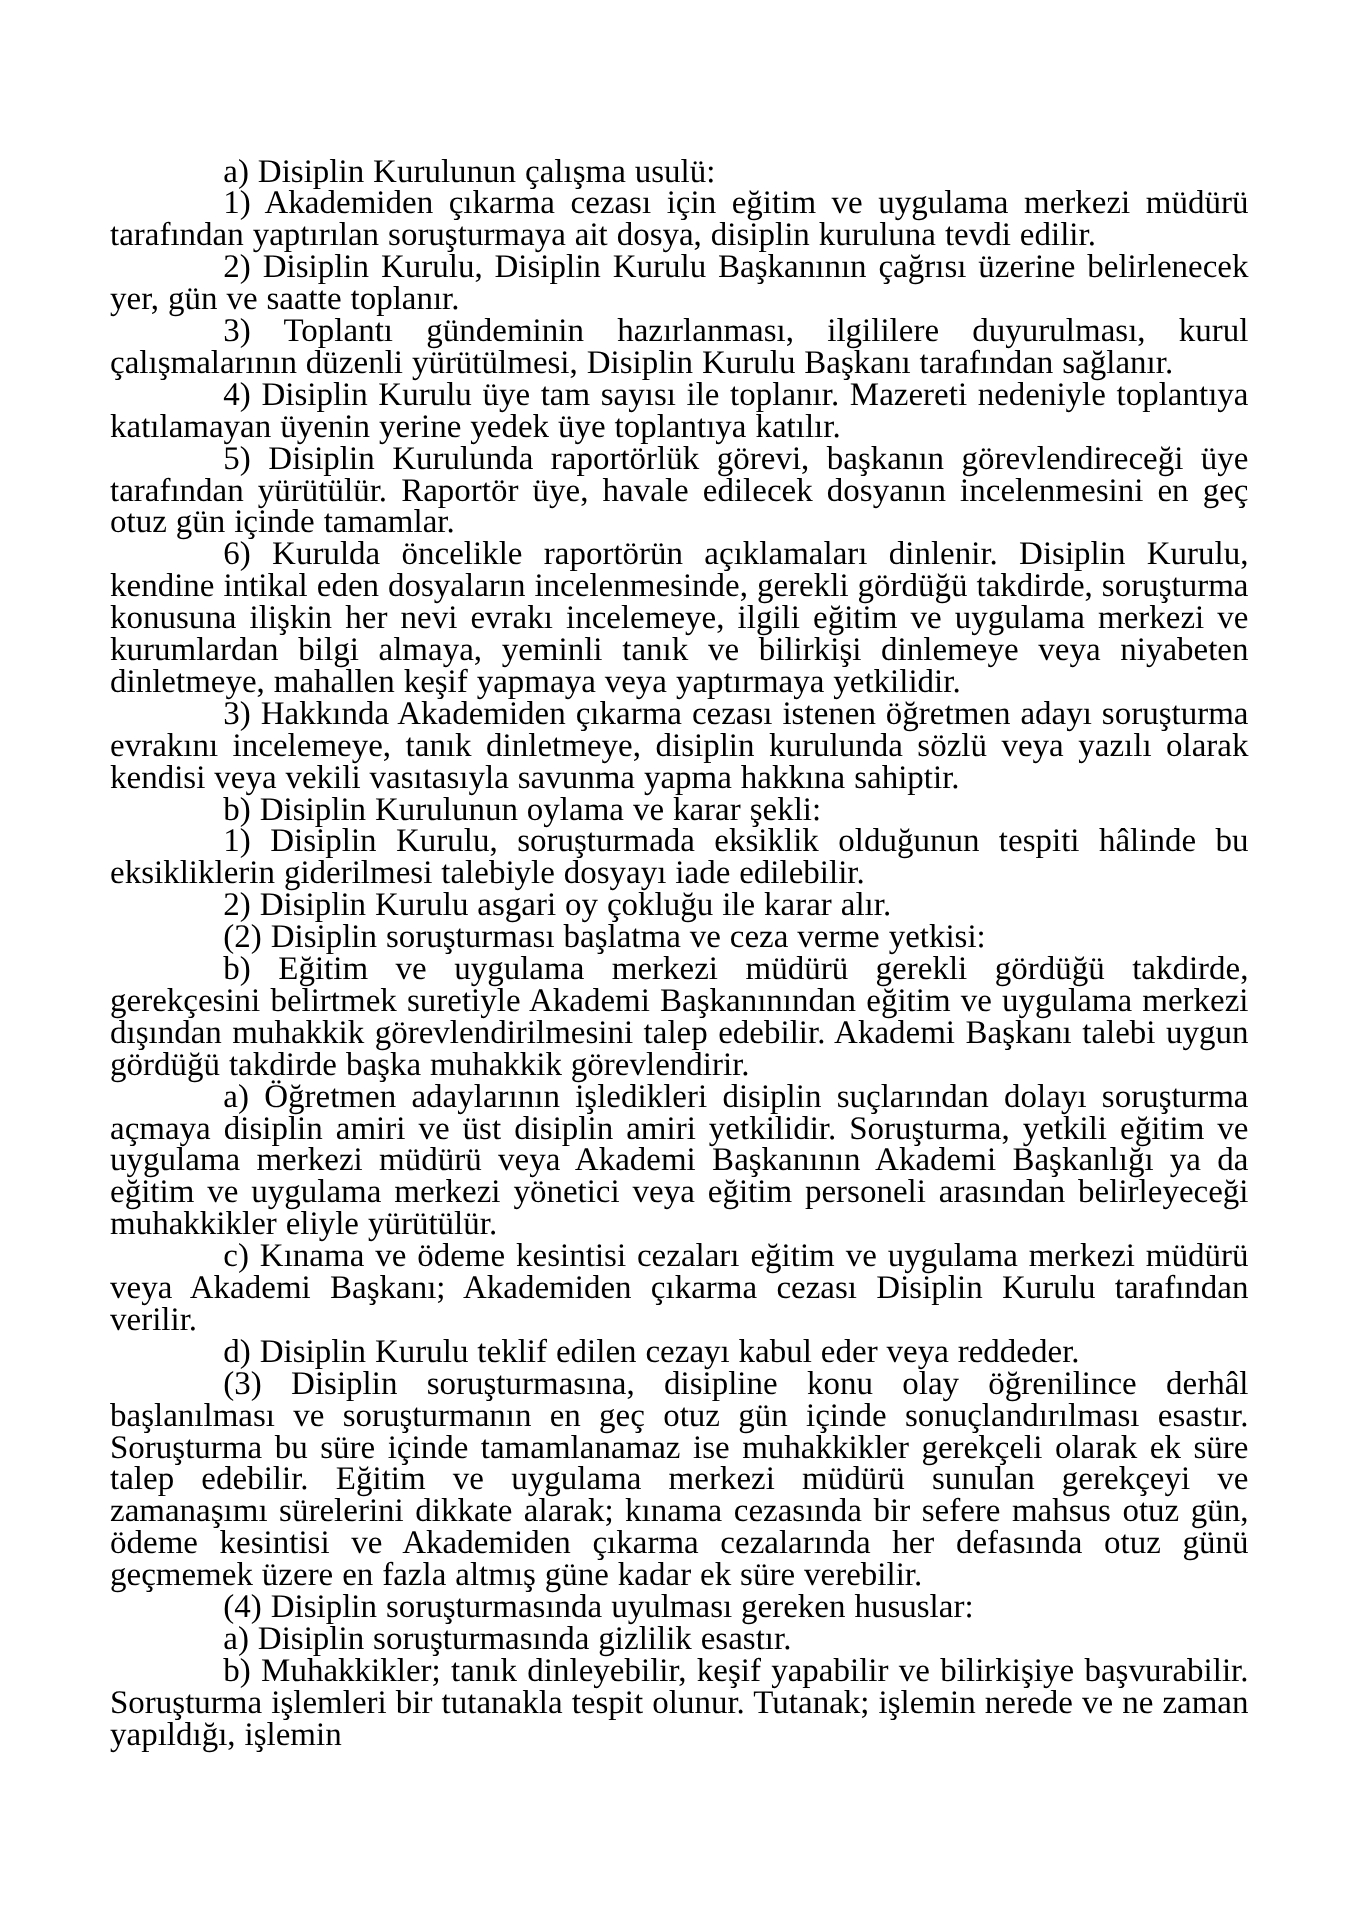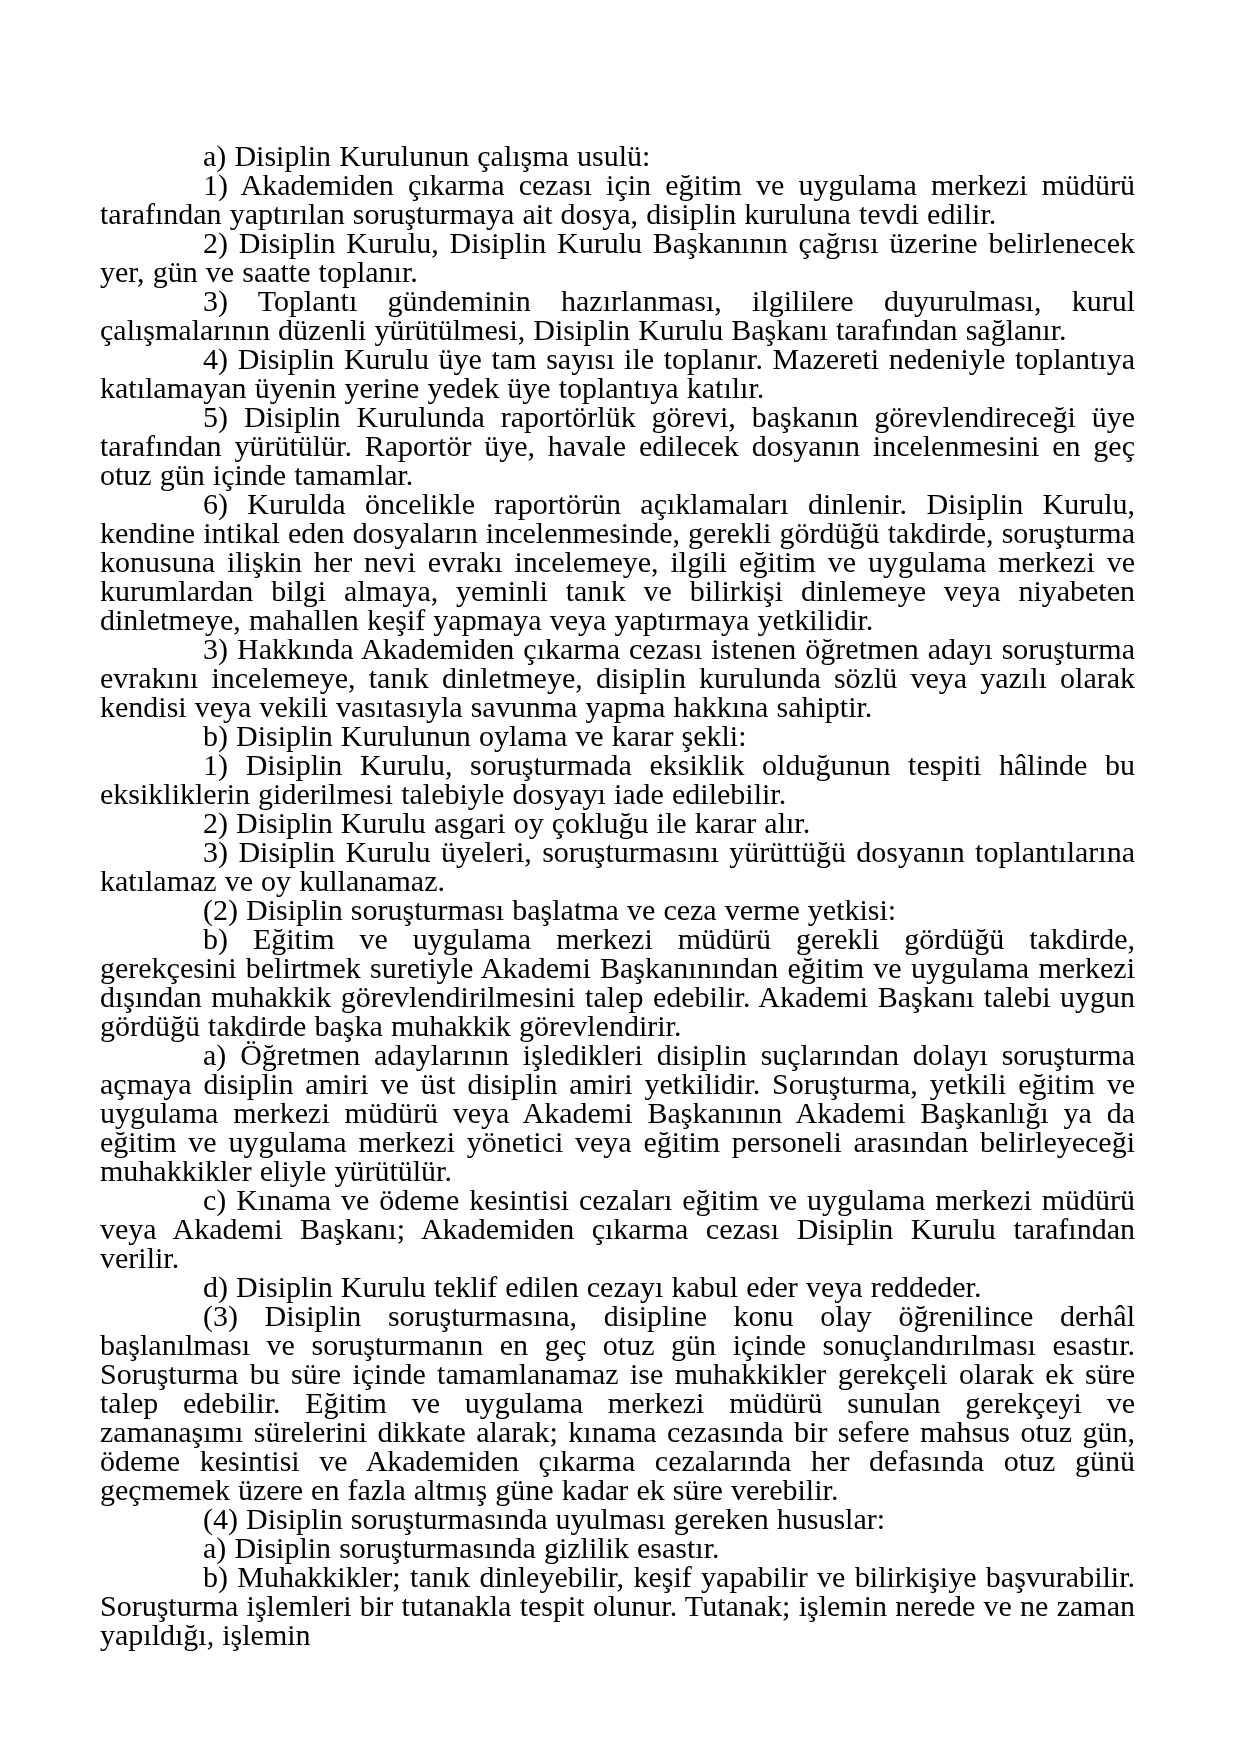--- a/index.html
+++ b/index.html
@@ -38,21 +38,20 @@
     <p>1) Akademiden çıkarma cezası için eğitim ve uygulama merkezi müdürü tarafından yaptırılan soruşturmaya ait dosya, disiplin kuruluna tevdi edilir.</p>
     <p>2) Disiplin Kurulu, Disiplin Kurulu Başkanının çağrısı üzerine belirlenecek yer, gün ve saatte toplanır.</p>
     <p>3) Toplantı gündeminin hazırlanması, ilgililere duyurulması, kurul çalışmalarının düzenli yürütülmesi, Disiplin Kurulu Başkanı tarafından sağlanır.</p>
     <p>4) Disiplin Kurulu üye tam sayısı ile toplanır. Mazereti nedeniyle toplantıya katılamayan üyenin yerine yedek üye toplantıya katılır.</p>
     <p>5) Disiplin Kurulunda raportörlük görevi, başkanın görevlendireceği üye tarafından yürütülür. Raportör üye, havale edilecek dosyanın incelenmesini en geç otuz gün içinde tamamlar.</p>
     <p>6) Kurulda öncelikle raportörün açıklamaları dinlenir. Disiplin Kurulu, kendine intikal eden dosyaların incelenmesinde, gerekli gördüğü takdirde, soruşturma konusuna ilişkin her nevi evrakı incelemeye, ilgili eğitim ve uygulama merkezi  ve kurumlardan bilgi almaya, yeminli tanık ve bilirkişi dinlemeye veya niyabeten dinletmeye, mahallen keşif yapmaya veya yaptırmaya yetkilidir.</p>
     <p>3) Hakkında Akademiden çıkarma cezası istenen öğretmen adayı soruşturma evrakını incelemeye, tanık dinletmeye, disiplin kurulunda sözlü veya yazılı olarak kendisi veya vekili vasıtasıyla savunma yapma hakkına sahiptir.</p>
     <p>b) Disiplin Kurulunun  oylama ve karar  şekli:</p>
     <p>1) Disiplin Kurulu, soruşturmada eksiklik olduğunun tespiti hâlinde bu eksikliklerin giderilmesi talebiyle dosyayı iade edilebilir.</p>
     <p>2) Disiplin Kurulu asgari oy çokluğu ile karar alır.</p>
-    <p>3) Disiplin Kurulu üyeleri, soruşturmasını yürüttüğü dosyanın toplantılarına katılamaz ve oy kullanamaz.</p>
     <p>(2) Disiplin soruşturması başlatma ve ceza verme yetkisi:</p>
     <p>b) Eğitim ve uygulama merkezi müdürü gerekli gördüğü takdirde, gerekçesini belirtmek suretiyle Akademi Başkanınından eğitim ve uygulama merkezi dışından muhakkik görevlendirilmesini talep edebilir. Akademi Başkanı talebi uygun gördüğü takdirde başka muhakkik görevlendirir.</p>
     <p>a) Öğretmen adaylarının işledikleri disiplin suçlarından dolayı soruşturma açmaya disiplin amiri ve üst disiplin amiri yetkilidir.  Soruşturma, yetkili eğitim ve uygulama merkezi müdürü veya Akademi Başkanının Akademi Başkanlığı ya da eğitim ve uygulama merkezi yönetici veya eğitim personeli arasından belirleyeceği muhakkikler eliyle yürütülür.</p>
     <p>c) Kınama ve ödeme kesintisi cezaları eğitim ve uygulama merkezi müdürü veya Akademi Başkanı; Akademiden çıkarma cezası Disiplin Kurulu tarafından verilir.</p>
     <p>d) Disiplin Kurulu teklif edilen cezayı kabul eder veya reddeder.</p>
     <p>(3) Disiplin soruşturmasına, disipline konu olay öğrenilince derhâl başlanılması ve soruşturmanın en geç otuz gün içinde sonuçlandırılması esastır. Soruşturma bu süre içinde tamamlanamaz ise muhakkikler gerekçeli olarak ek süre talep edebilir. Eğitim ve uygulama merkezi müdürü sunulan gerekçeyi ve zamanaşımı sürelerini dikkate alarak; kınama cezasında bir sefere mahsus otuz gün, ödeme kesintisi ve Akademiden çıkarma cezalarında her defasında otuz günü geçmemek üzere en fazla altmış güne kadar  ek süre verebilir.</p>
     <p>(4) Disiplin soruşturmasında uyulması gereken hususlar:</p>
     <p>a) Disiplin soruşturmasında gizlilik esastır.</p>
     <p>b) Muhakkikler; tanık dinleyebilir, keşif yapabilir ve bilirkişiye başvurabilir. Soruşturma işlemleri bir tutanakla tespit olunur. Tutanak; işlemin nerede ve ne zaman yapıldığı, işlemin</p>
   </div>

